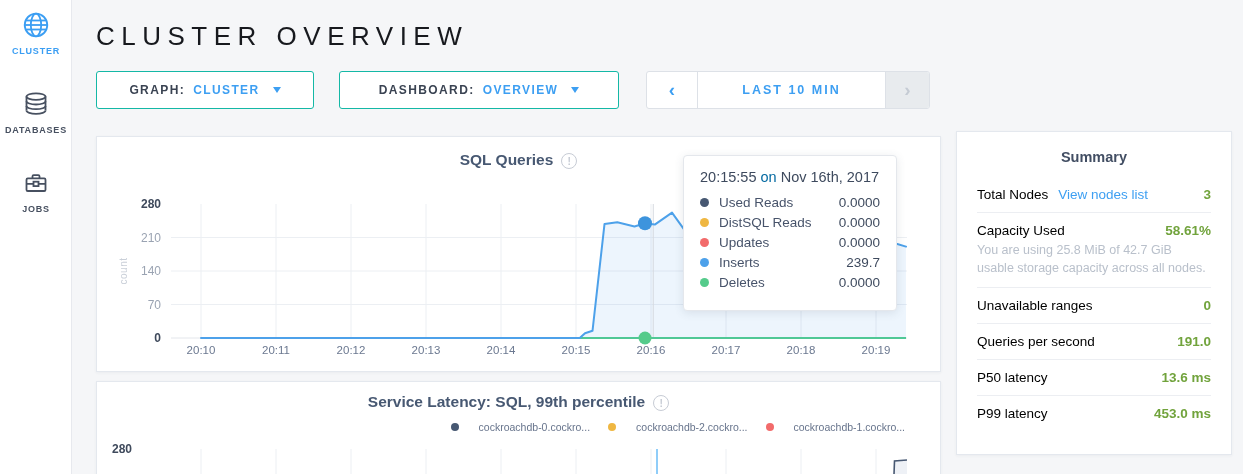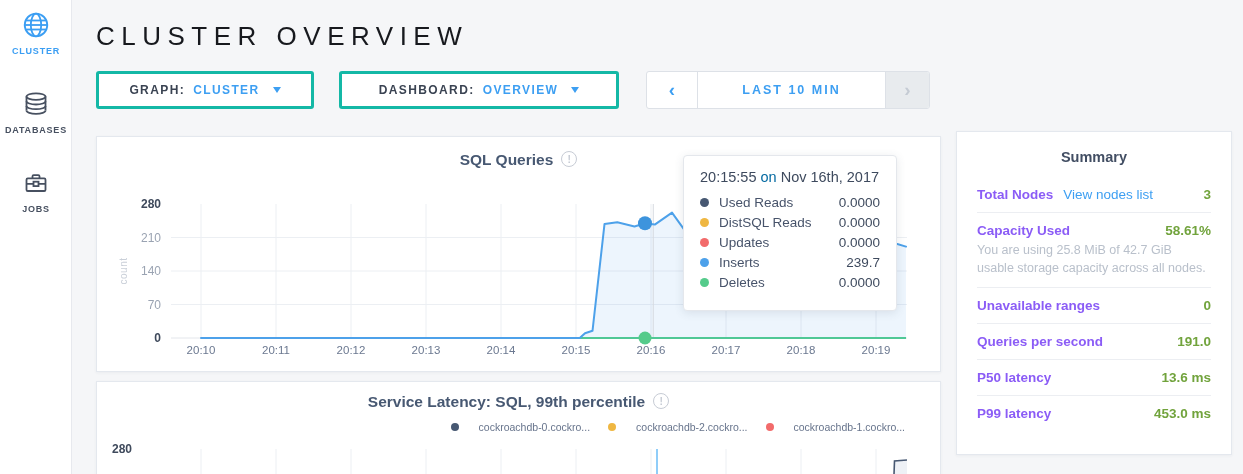--- a/index.html
+++ b/index.html
@@ -15,21 +15,21 @@
   .nav-label { display:block; margin-top:6px; font-size:9px; font-weight:700; letter-spacing:.8px; }
 
   
   .main { position:absolute; left:72px; top:0; width:1171px; height:474px; background:#f5f6f8; }
 
   .page-title { position:absolute; left:24px; top:21px; font-size:26px; font-weight:500;
                 letter-spacing:6.5px; color:#17191e; white-space:nowrap; }
 
   
   .controls { position:absolute; left:24px; top:71px; display:flex; align-items:center; }
-  .dropdown { height:38px; background:#fff; border:3px solid #14b8a6; border-radius:3px;
+  .dropdown { height:38px; background:#fff; border:1px solid #14b8a6; border-radius:3px;
               display:flex; align-items:center; justify-content:center; cursor:pointer;
               font-size:12px; font-weight:600; letter-spacing:1.4px; }
   .dd-graph { width:218px; margin-right:25px; }
   .dd-dashboard { width:280px; margin-right:27px; }
   .dd-label { color:#3a4352; }
   .dd-value { color:#3d9ff2; margin-left:8px; }
   .dd-caret { width:0; height:0; border-left:4.5px solid transparent; border-right:4.5px solid transparent;
               border-top:6px solid #3d9ff2; margin-left:13px; }
   .time-selector { height:38px; display:flex; background:#fff; border:1px solid #dde1e7;
                    border-radius:3px; overflow:hidden; }
@@ -40,21 +40,21 @@
               color:#3d9ff2; font-size:12.5px; font-weight:700; letter-spacing:2px; }
   .tw-next { width:44px; background:#e8ebee; color:#c5cbd4; border-left:1px solid #dde1e7; }
 
   
   .panel { position:absolute; background:#fff; border:1px solid #e4e8ee;
            box-shadow:0 1px 3px rgba(40,50,70,.05); }
   .panel-sql     { left:24px; top:136px; width:845px; height:236px; }
   .panel-latency { left:24px; top:381px; width:845px; height:200px; }
   .panel-summary { left:884px; top:131px; width:276px; height:324px; }
 
-  .chart-title-row { position:absolute; left:0; width:100%; display:flex; align-items:flex-start;
+  .chart-title-row { position:absolute; left:0; width:100%; display:flex; align-items:flex-end;
                      justify-content:center; gap:8px; }
   .chart-title { font-size:15.5px; font-weight:700; color:#475872; }
   .info-icon { width:16px; height:16px; border:1.5px solid #c7ccd5; border-radius:50%;
                color:#c7ccd5; font-size:10.5px; font-weight:700; display:flex;
                align-items:center; justify-content:center; cursor:pointer; }
   .info-icon::after { content:"!"; }
 
   .chart-svg { position:absolute; left:0; top:0; }
   .chart-svg text { font-family:"Liberation Sans", sans-serif; }
   text.ytick { font-size:12px; fill:#9aa3b2; }
@@ -77,21 +77,21 @@
   .tt-dot { width:9px; height:9px; border-radius:50%; flex:none; }
   .tt-label { margin-left:10px; font-size:13.5px; color:#47536a; }
   .tt-value { margin-left:auto; font-size:13.5px; color:#3e4a5e; }
 
   
   .sum-title { text-align:center; padding:17px 0 12px; font-size:14.5px; font-weight:700; color:#424e63; }
   .sum-rows { margin:0 20px; }
   .sum-row { padding:10px 0; border-bottom:1px solid #eceef2; font-size:13.5px; }
   .sum-row:last-child { border-bottom:none; }
   .sum-line { display:flex; align-items:center; }
-  .sum-label { color:#8b5cf6; font-weight:700; }
+  .sum-label { color:#000000; font-weight:400; }
   .sum-link { color:#3d9ff2; margin-left:10px; cursor:pointer; font-weight:400; }
   .sum-value { margin-left:auto; color:#71a33c; font-weight:700; }
   .sum-caption { margin-top:3px; font-size:12.5px; line-height:1.45; color:#b9c0cb; font-weight:400; }
 </style>
 </head>
 <body>
 
 <aside class="sidebar">
   <div class="nav-item active">
     <svg width="30" height="30" viewBox="0 0 30 30" fill="none" stroke="currentColor" stroke-width="1.8">

